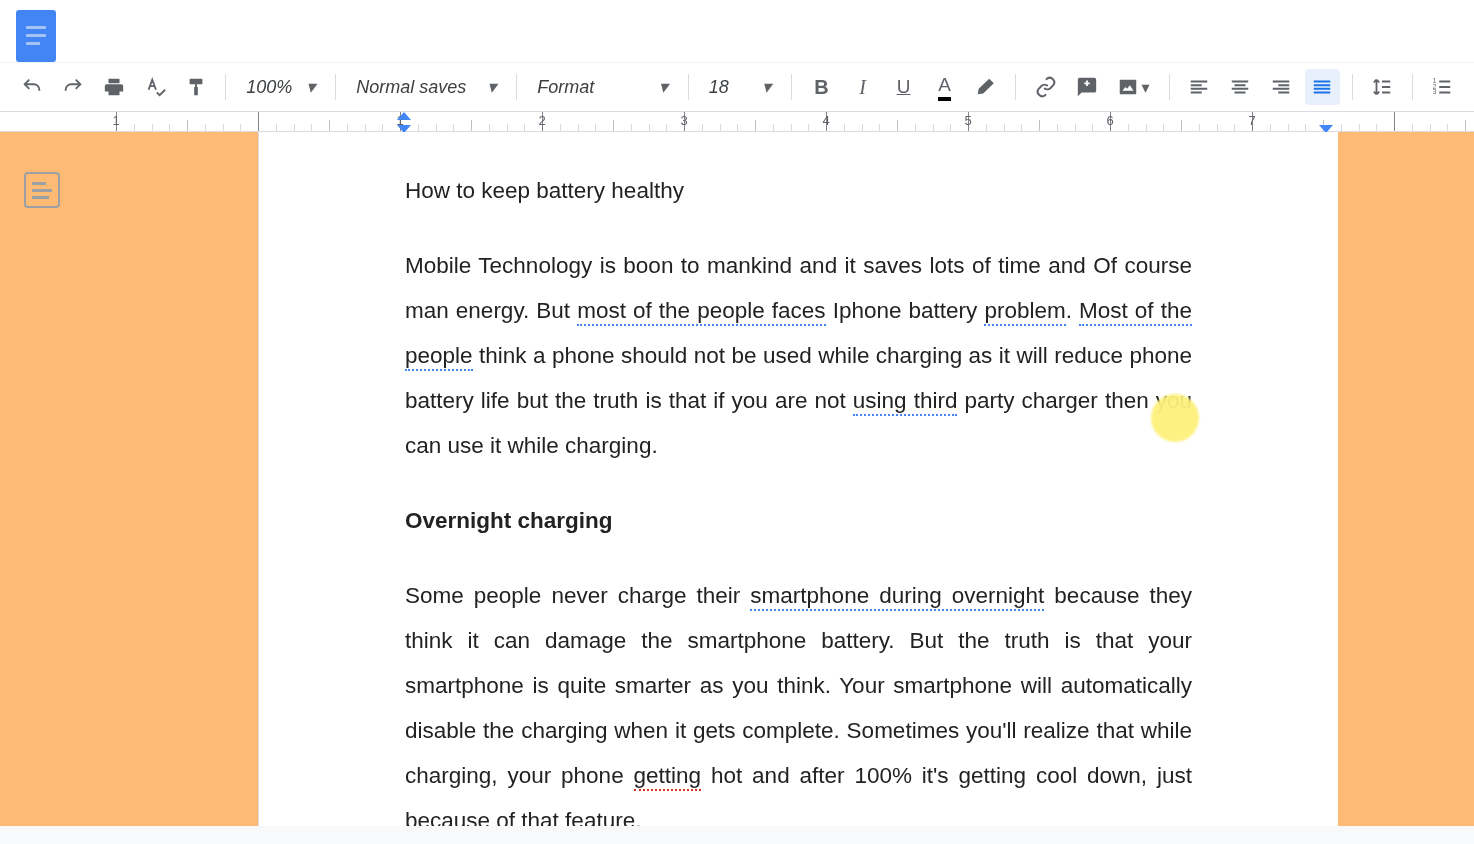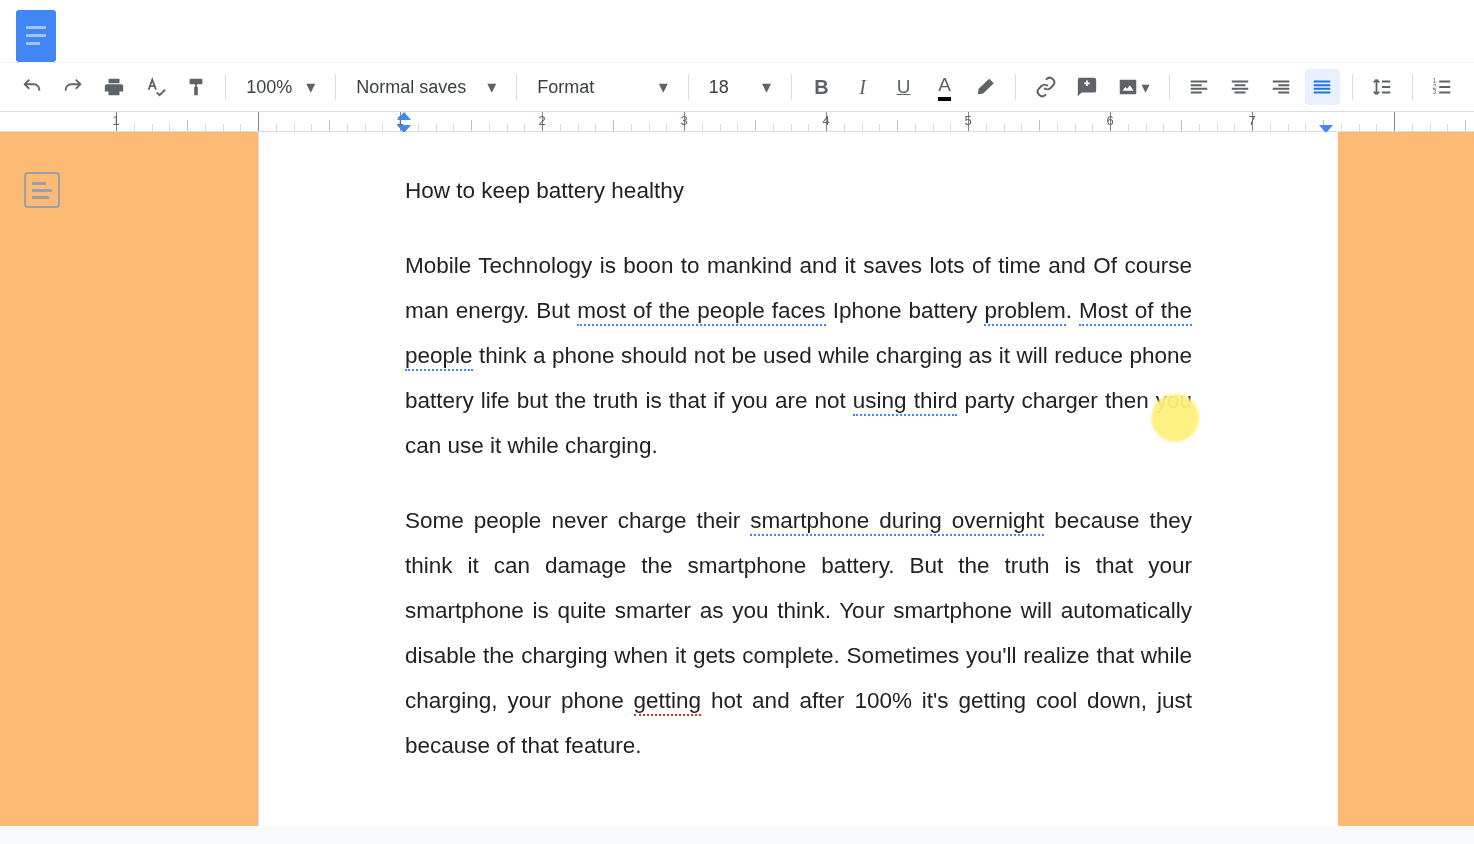--- a/index.html
+++ b/index.html
@@ -21,21 +21,21 @@
 .menus { display: flex; gap: 24px; margin-top: 6px; font-size: 20px; color: #3c4043; align-items: baseline; }
 .menus span { cursor: pointer; }
 .save-status { color: #5f6368; text-decoration: underline; margin-left: 18px; }
 
 
 .toolbar { display: flex; align-items: center; gap: 6px; padding: 6px 14px; border-top: 1px solid #f1f3f4; border-bottom: 1px solid #dadce0; background: #fff; height: 50px; }
 .tbtn { width: 36px; height: 36px; display: flex; align-items: center; justify-content: center; color: #5f6368; border-radius: 4px; cursor: pointer; position: relative; }
 .tbtn.active { background: #e8f0fe; color: #1a73e8; }
 .tbtn svg { width: 22px; height: 22px; }
 .sep { width: 1px; height: 26px; background: #dadce0; margin: 0 6px; }
-.drop { display: flex; align-items: center; gap: 14px; padding: 0 8px; cursor: pointer; color: #3c4043; font-size: 18px; }
+.drop { display: flex; align-items: center; gap: 14px; padding: 0 8px; cursor: pointer; color: #3c4043; font-size: 18px; font-style: italic; }
 .drop .chev { color: #5f6368; }
 .text-color { border-bottom: 4px solid #000; padding-bottom: 1px; }
 
 
 .ruler-shell { background: #fff; border-bottom: 1px solid #dadce0; height: 20px; position: relative; }
 .ruler { position: absolute; left: 258px; right: 0; height: 100%; }
 .tick { position: absolute; top: 0; bottom: 0; width: 1px; background: #bdc1c6; }
 .tick.major { background: #80868b; }
 .tick-label { position: absolute; top: 1px; font-size: 13px; color: #5f6368; transform: translateX(-50%); }
 .indent-top { position: absolute; top: 0; width: 0; height: 0; border-left: 7px solid transparent; border-right: 7px solid transparent; border-bottom: 8px solid #4285f4; transform: translateX(-7px); }
@@ -297,18 +297,19 @@
         <i></i>
       </div>
   </div>
   <div class="page">
     <div class="highlight-dot" id="hl" style="left: 892px; top: 262px;"></div>
     <div class="doc-text">
       <div class="doc-title-text">How to keep battery healthy</div>
 
       <div class="para"><span>Mobile Technology is boon to mankind and it saves lots of time and Of course man energy. But </span><span class="gram">most of the people faces</span><span> Iphone battery </span><span class="gram">problem</span><span>. </span><span class="gram">Most of the people</span><span> think a phone should not be used while charging as it will reduce phone battery life but the truth is that if you are not </span><span class="gram">using third</span><span> party charger then you can use it while charging.</span></div>
 
+      <div class="heading">Overnight charging</div>
 
       <div class="para"><span>Some people never charge their </span><span class="gram">smartphone during overnight</span><span> because they think it can damage the smartphone battery. But the truth is that your smartphone is quite smarter as you think.  Your smartphone will automatically disable the charging when it gets complete. Sometimes you'll realize that while charging, your phone </span><span class="spell">getting</span><span> hot and after 100% it's getting cool down, just because of that feature.</span></div>
 
     </div>
   </div>
 </div>
 
 </body></html>

